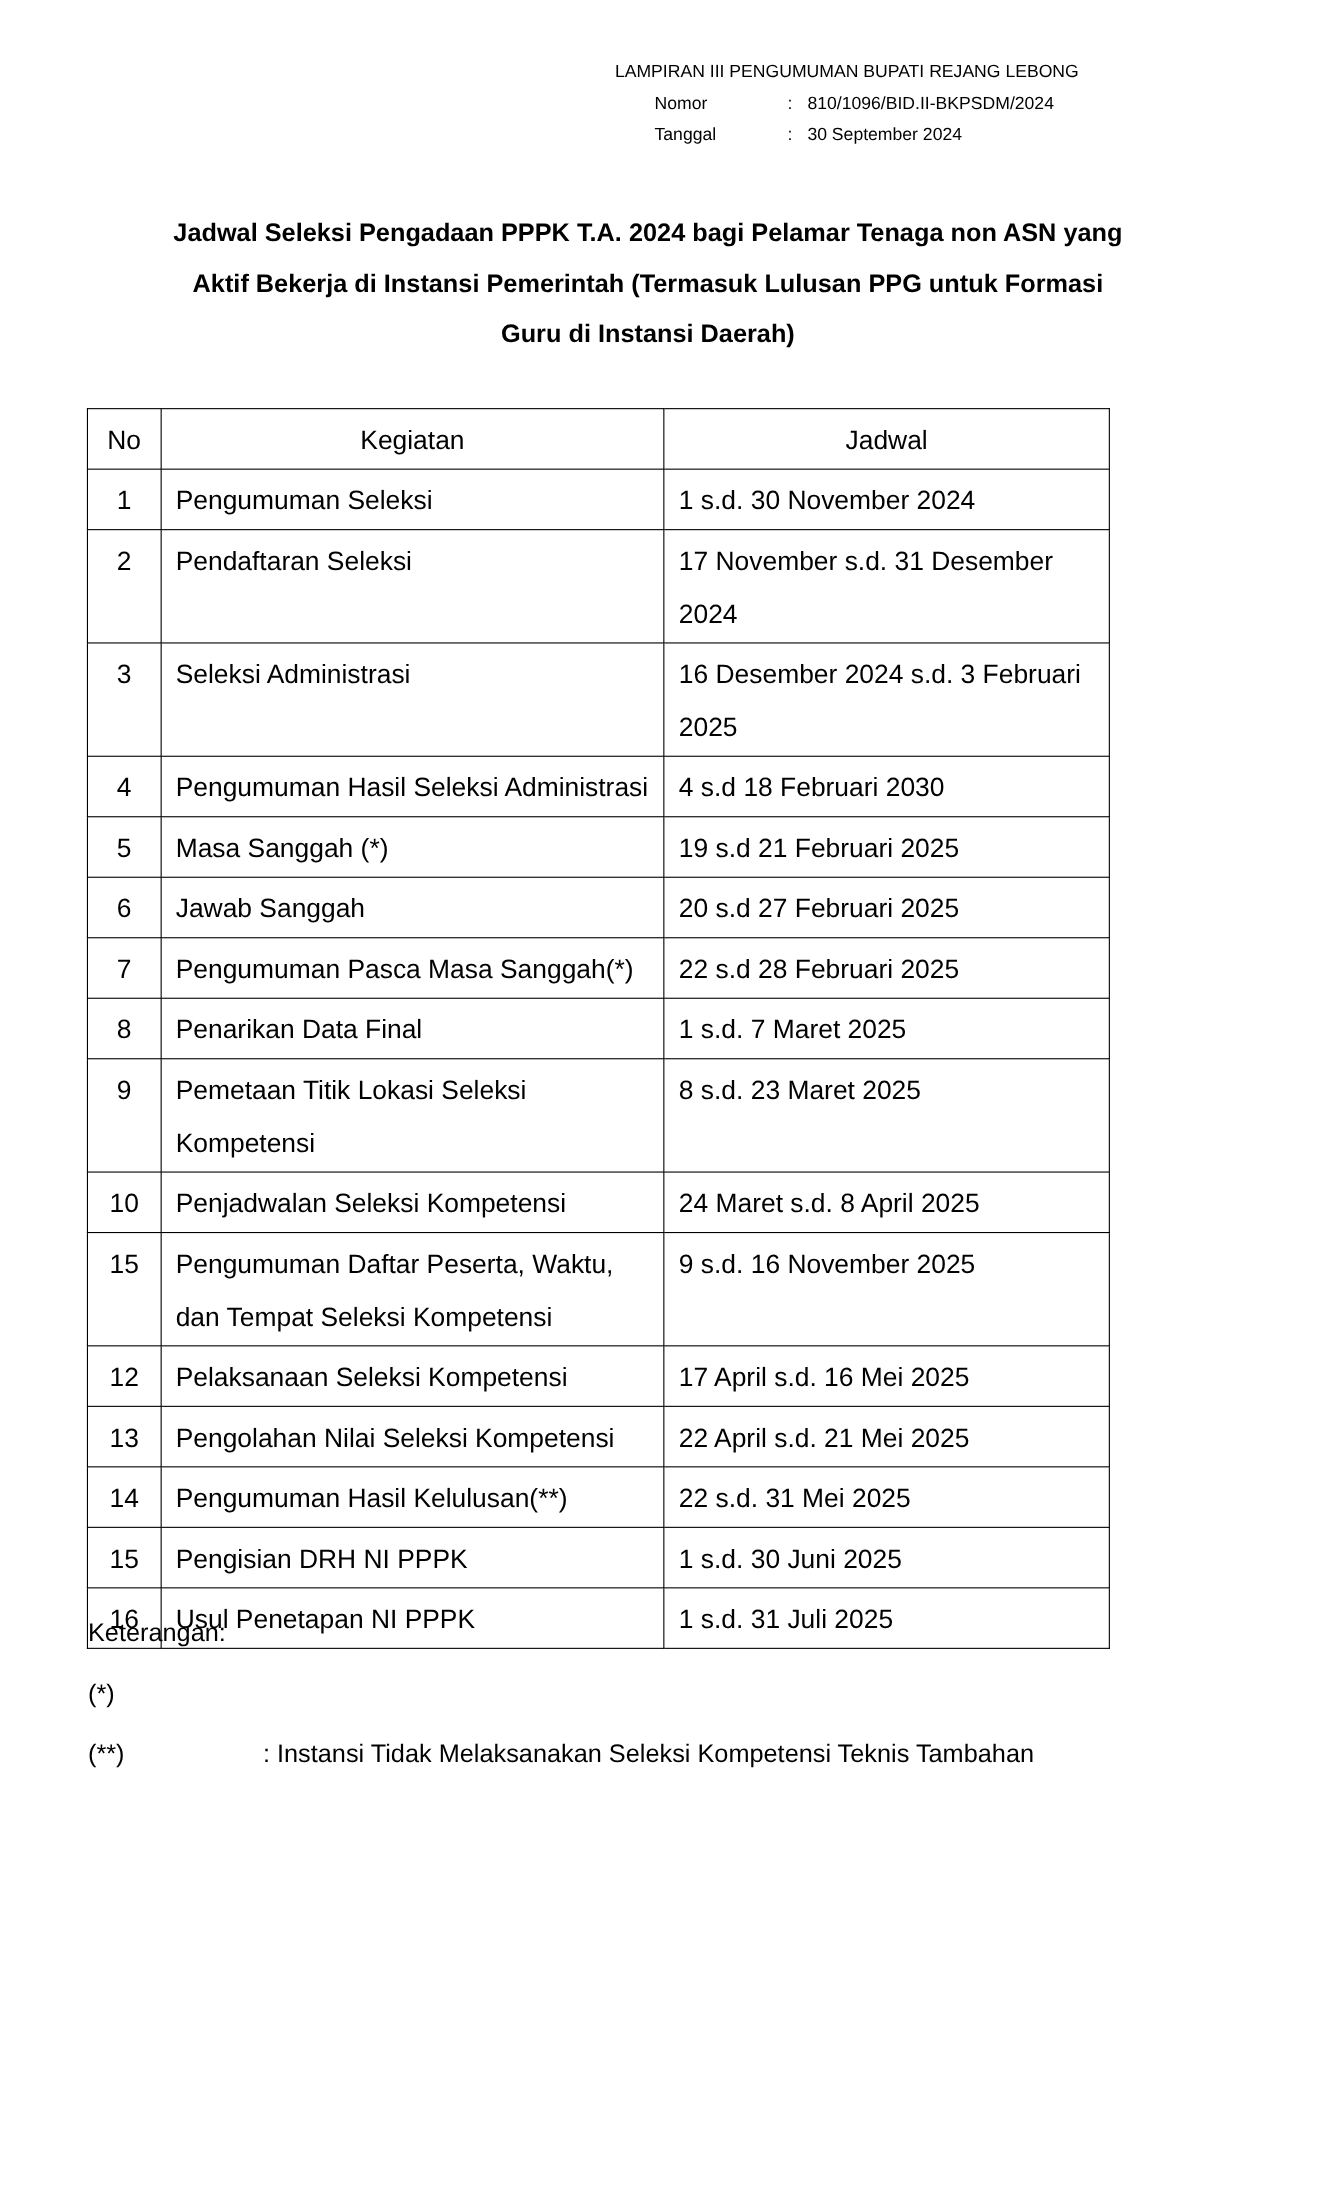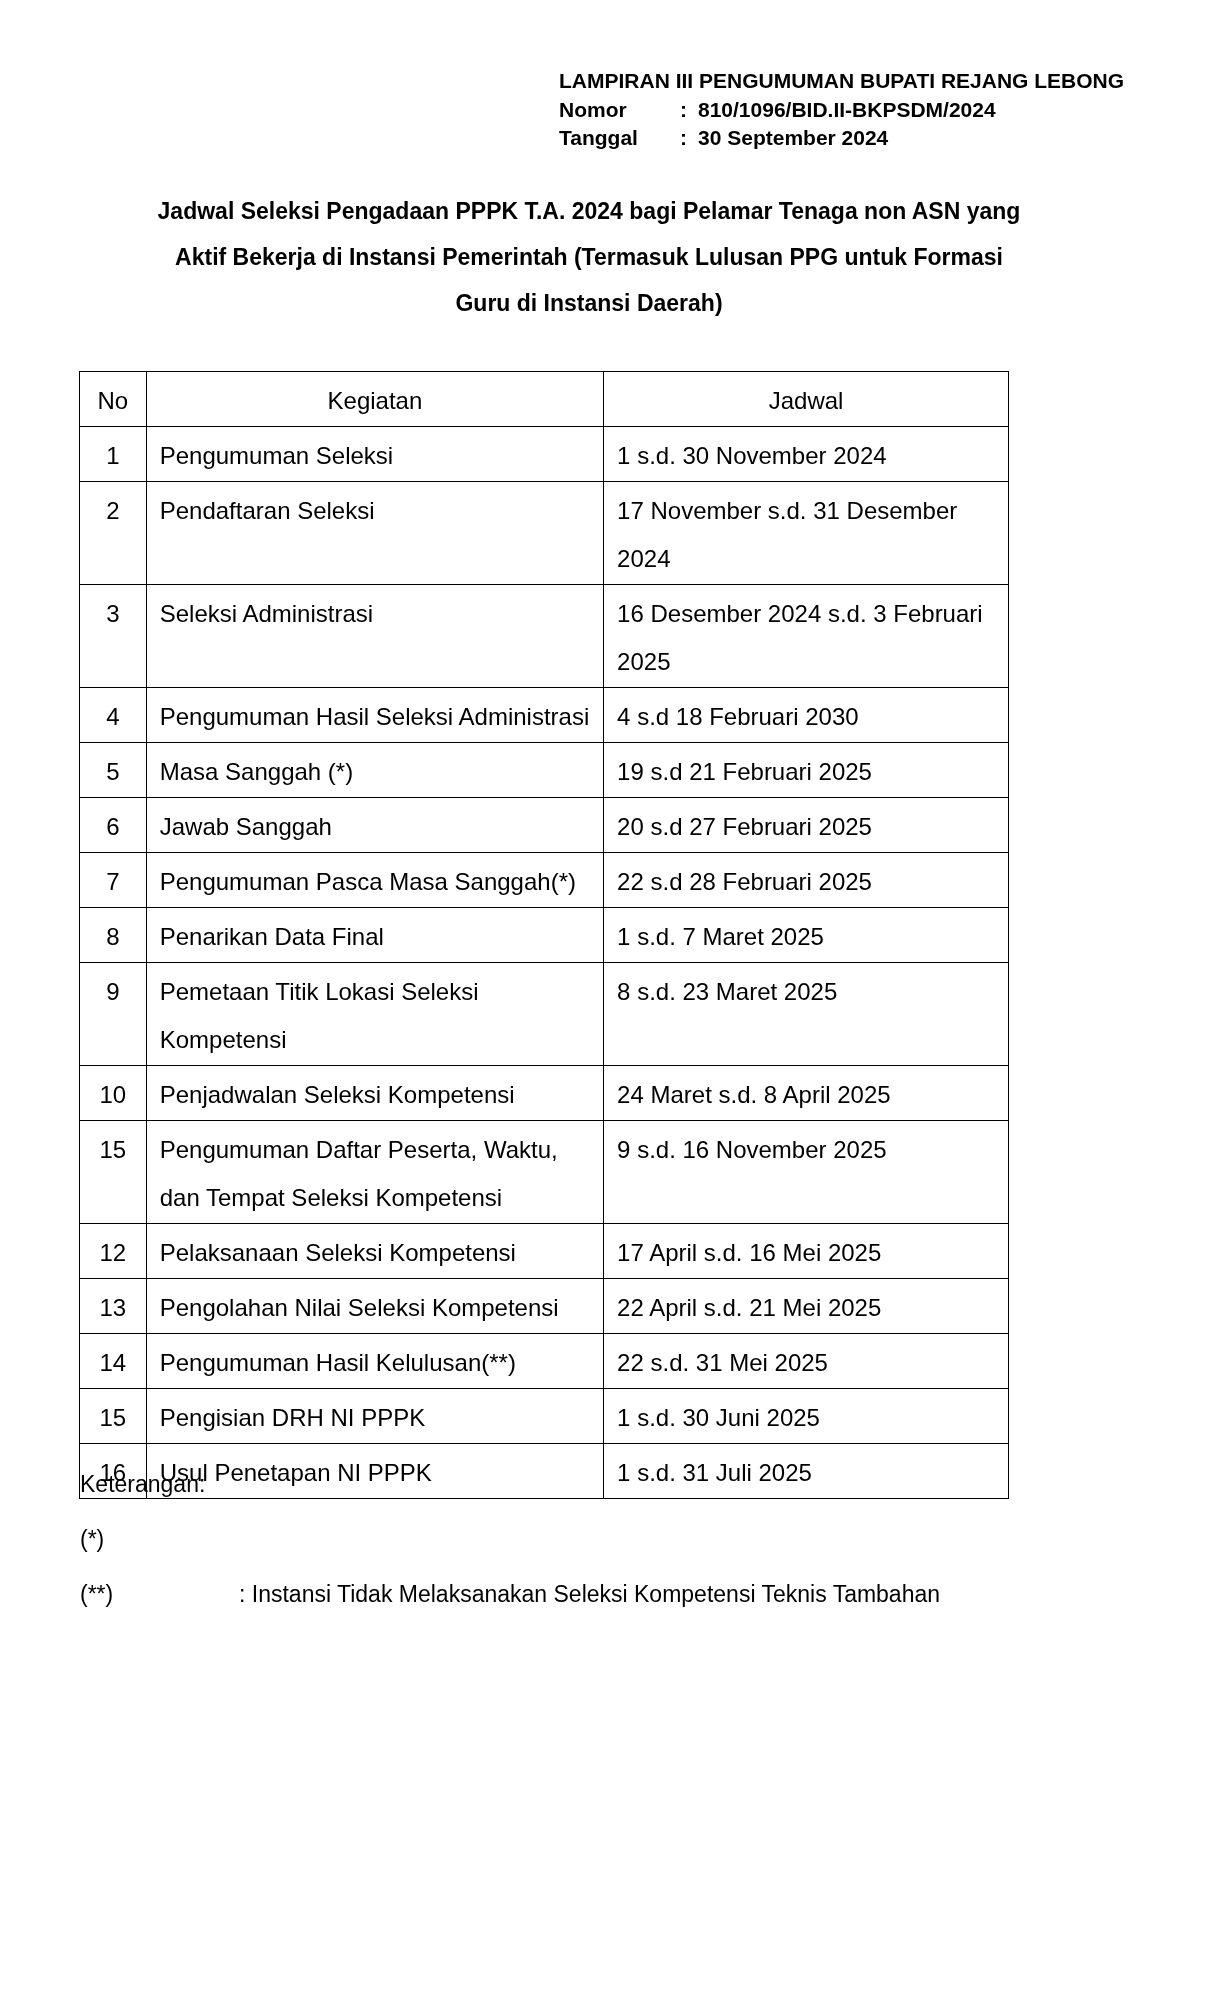--- a/index.html
+++ b/index.html
@@ -1,25 +1,25 @@
 <!DOCTYPE html>
 <html><head>
   <meta charset="utf-8">
   <style>
     html, body { margin: 0; padding: 0; background: #ffffff; }
     body {
       width: 1220px; height: 2008px; position: relative; overflow: hidden;
       font-family: "Liberation Sans", sans-serif; color: #000000;
     }
     .lampiran {
-      position: absolute; left: 559px; top: 67px;
-      font-size: 21px; line-height: 28.5px; font-weight: bold;
+      position: absolute; left: 559px; top: 52px;
+      font-size: 16px; line-height: 28.5px;
     }
     .lampiran .row { display: flex; white-space: nowrap; }
-    .lampiran .lbl { width: 121px; }
+    .lampiran .lbl { width: 121px; margin-left: 36px; }
     .lampiran .colon { width: 18px; }
     .title {
       position: absolute; left: 79px; top: 188px; width: 1020px;
       text-align: center; font-weight: bold; font-size: 23px; line-height: 46px;
     }
     .title div { white-space: nowrap; }
     table.schedule {
       position: absolute; left: 79px; top: 371px;
       border-collapse: collapse; width: 930px;
       font-size: 24px;

